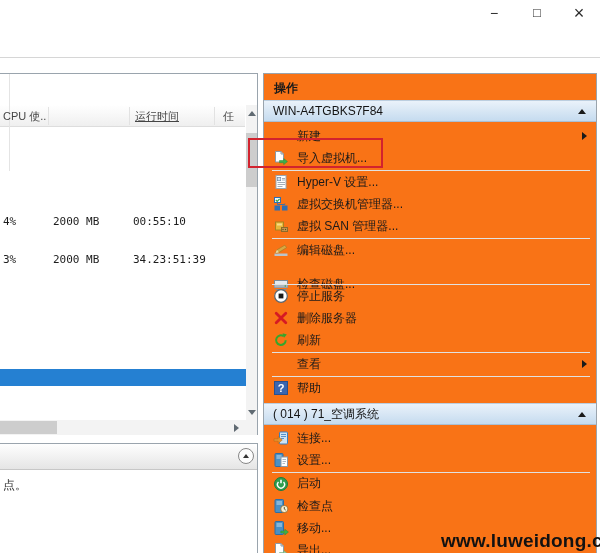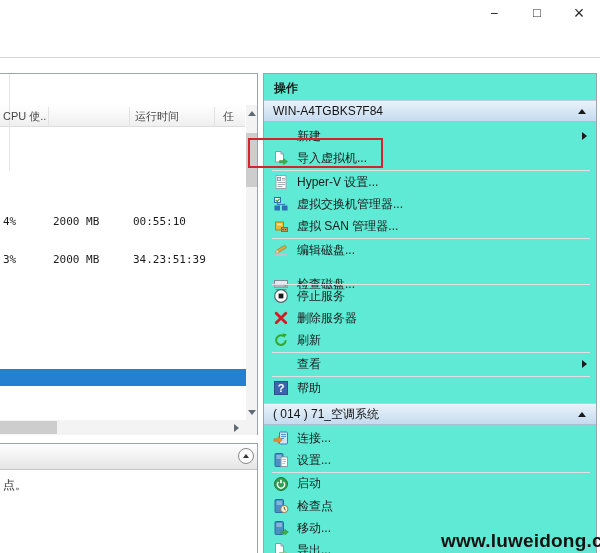--- a/index.html
+++ b/index.html
@@ -35,21 +35,21 @@
   #cp-panel{position:absolute;left:-2px;top:443px;width:260px;height:112px;background:#fff;
             border:1px solid #9aa4ad;box-sizing:border-box;}
   #cp-header{position:absolute;left:0;top:0;right:0;height:25px;border-top-right-radius:7px;
              background:linear-gradient(#fefefe,#e5e5e5);border-bottom:1px solid #c7c7c7;}
   #cp-collapse{position:absolute;right:3px;top:4px;width:16px;height:16px;border:1px solid #878787;border-radius:50%;
                background:#fdfdfd;display:flex;align-items:center;justify-content:center;box-sizing:border-box;}
   #cp-collapse .tri{width:0;height:0;border-left:3.5px solid transparent;border-right:3.5px solid transparent;border-bottom:4.5px solid #333;}
   #cp-text{position:absolute;left:4px;top:33px;font-size:12px;color:#333;}
 
   
-  #actions{position:absolute;left:263px;top:73px;width:334px;height:480px;background:#5eead4;
+  #actions{position:absolute;left:263px;top:73px;width:334px;height:480px;background:#f97316;
            border:1px solid #9aa4ad;border-bottom:none;box-sizing:border-box;}
   #actions-title{position:absolute;left:10px;top:6px;font-size:12px;font-weight:bold;color:#1a1a1a;}
   .sec-head{position:absolute;left:0;width:332px;height:22px;box-sizing:border-box;
             background:linear-gradient(#eaf2fa,#c5dbef);border-top:1px solid #bccedf;border-bottom:1px solid #a9bfd4;
             font-size:12px;color:#141414;line-height:20px;padding-left:9px;cursor:default;}
   .sec-head .collapse{position:absolute;right:10px;top:8px;width:0;height:0;
             border-left:4px solid transparent;border-right:4px solid transparent;border-bottom:5px solid #1a1a1a;}
   .ai{position:absolute;left:0;width:332px;height:22px;line-height:22px;font-size:12px;color:#1a1a1a;cursor:default;}
   .ai .ico{position:absolute;left:9px;top:3px;width:16px;height:16px;}
   .ai .ico svg{display:block;width:16px;height:16px;}
@@ -73,21 +73,21 @@
   <div class="winbtn" style="left:483px;font-size:14px;">−</div>
   <div class="winbtn" style="left:526px;font-size:13px;">□</div>
   <div class="winbtn" style="left:568px;font-size:18px;">×</div>
   <div id="topline"></div>
 
   <div id="vm-panel">
     <div id="colband"></div>
     <div id="tree-edge"></div>
 
     <div class="colhead" style="left:4px;width:44px;">CPU 使...</div>
-    <div class="colhead" style="left:136px;width:76px;">运行时间</div>
+    <div class="colhead" style="left:136px;width:76px;text-decoration:underline;">运行时间</div>
     <div class="colhead" style="left:224px;width:20px;">任</div>
     <div class="colsep" style="left:49px;"></div>
     <div class="colsep" style="left:130px;"></div>
     <div class="colsep" style="left:215px;"></div>
 
     <div>
       <div class="cell" style="left:4px;top:141px;">4%</div>
       <div class="cell" style="left:54px;top:141px;">2000 MB</div>
       <div class="cell" style="left:134px;top:141px;">00:55:10</div>
     </div>

